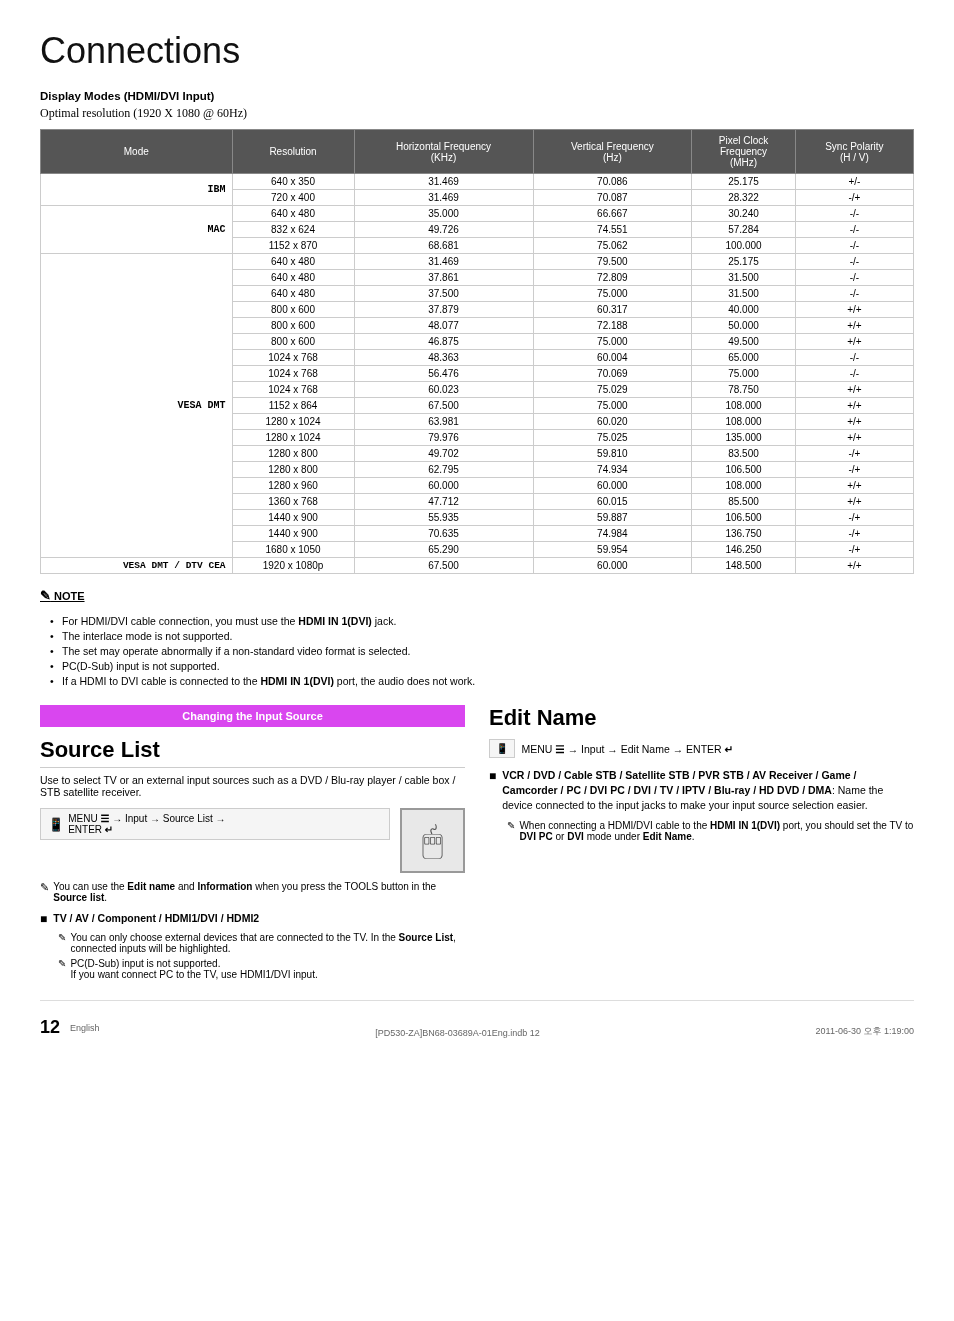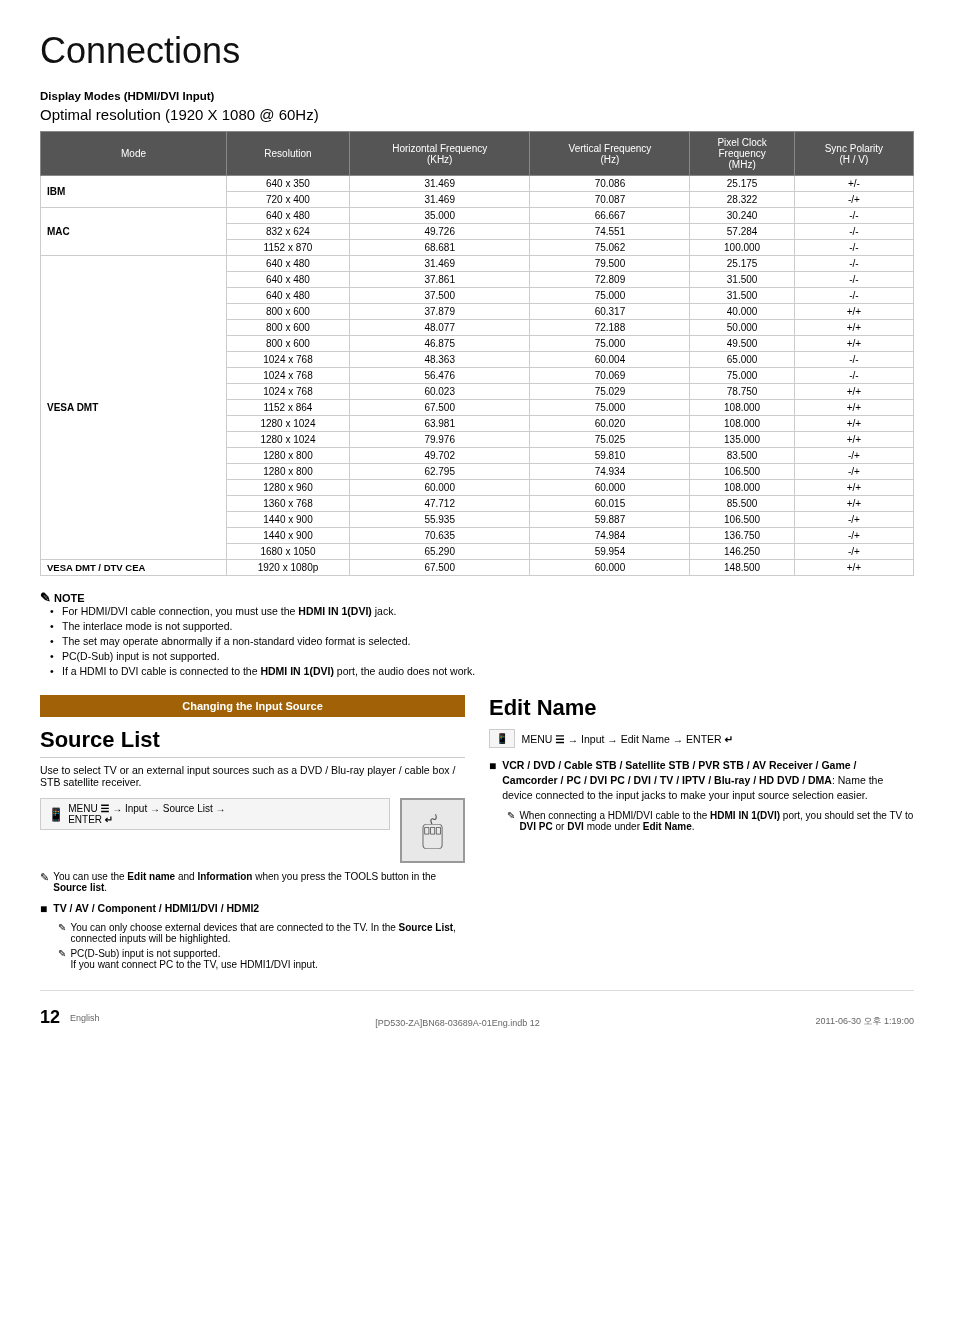--- a/index.html
+++ b/index.html
@@ -17,22 +17,23 @@
       font-weight: 300;
       margin-bottom: 18px;
       color: #111;
     }
     .section-heading {
       font-weight: bold;
       font-size: 11.5px;
       margin-bottom: 4px;
     }
     .subheading {
-      font-size: 15px;
+      font-size: 12px;
       margin-bottom: 8px;
+      font-family: Liberation Serif, serif;
     }
     
     table {
       width: 100%;
       border-collapse: collapse;
       font-size: 10px;
       margin-bottom: 14px;
     }
     table thead tr {
       background: #555;
@@ -51,34 +52,36 @@
     table tbody td {
       padding: 2px 6px;
       text-align: center;
       border-right: 1px solid #ccc;
       font-size: 10px;
       vertical-align: top;
     }
     table tbody td.mode-cell {
       font-weight: bold;
       vertical-align: middle;
-      text-align: left;
+      text-align: right;
       border-right: 1px solid #ccc;
       border-left: 1px solid #ccc;
       border-top: 1px solid #ccc;
+      font-family: Liberation Mono, monospace;
     }
     table tbody tr:first-child td { border-top: 1px solid #ccc; }
     table tbody tr td:first-child { border-left: 1px solid #ccc; }
     .note-section {
       margin-bottom: 18px;
     }
     .note-title {
       font-weight: bold;
       font-size: 11px;
-      margin-bottom: 0;
+      margin-bottom: 12px;
+      text-decoration: underline;
     }
     .note-section ul {
       list-style: none;
       padding-left: 10px;
     }
     .note-section ul li {
       font-size: 10.5px;
       margin-bottom: 3px;
       padding-left: 12px;
       position: relative;
@@ -94,21 +97,21 @@
       gap: 24px;
       margin-top: 6px;
     }
     .col-left {
       width: 50%;
     }
     .col-right {
       width: 50%;
     }
     .changing-input-box {
-      background: #a16207;
+      background: #d946ef;
       color: #fff;
       text-align: center;
       padding: 5px 10px;
       font-size: 11px;
       font-weight: bold;
       margin-bottom: 10px;
     }
     .source-list-title {
       font-size: 22px;
       font-weight: bold;

